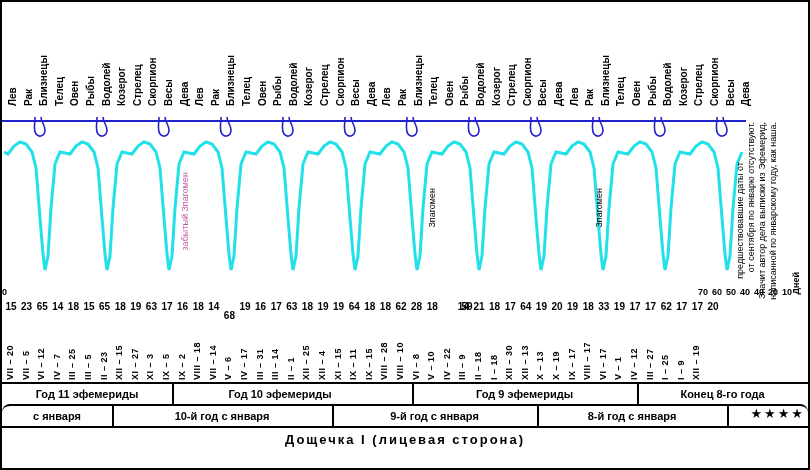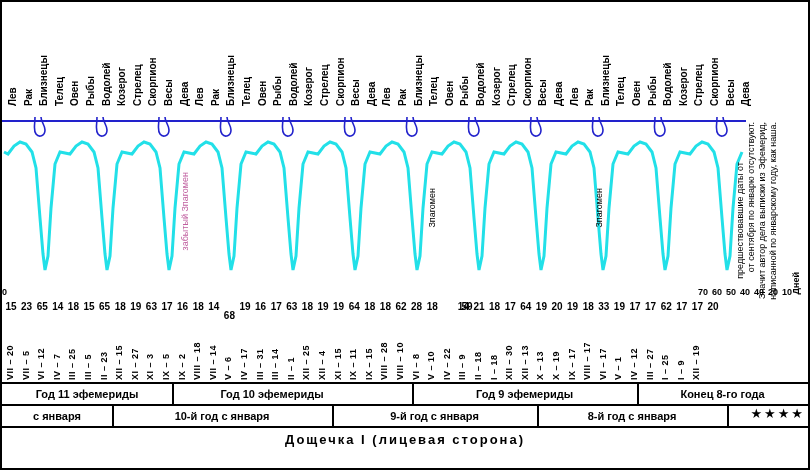--- a/index.html
+++ b/index.html
@@ -71,21 +71,21 @@
   .band{position:absolute;left:0;box-sizing:border-box;border-top:2px solid #000;width:806px;}
   .band .cell{
     position:absolute;top:0;height:100%;
     display:flex;align-items:center;justify-content:center;
     font-size:11px;font-weight:bold;color:#000;
     box-sizing:border-box;
   }
   .vsep{position:absolute;top:0;height:100%;width:0;border-left:2px solid #000;}
 
   .band1{top:380px;height:22px;}
-  .band2{top:402px;height:22px;}
+  .band2{top:402px;height:22px;border-radius:8px;}
   .band3{top:424px;height:24px;}
   .band3 .cell{font-size:13px;letter-spacing:2px;}
 
   .stars{position:absolute;right:3px;top:404px;font-size:13px;letter-spacing:2px;color:#000;}
 </style>
 </head>
 <body>
 
 <div id="root">
 
@@ -320,21 +320,21 @@
       <div class="dayscale" style="left: 724px; top: 285px;">50</div>
       <div class="dayscale" style="left: 738px; top: 285px;">40</div>
       <div class="dayscale" style="left: 752px; top: 285px;">40</div>
       <div class="dayscale" style="left: 766px; top: 285px;">20</div>
       <div class="dayscale" style="left: 780px; top: 285px;">10</div>
       <div class="dayscale" style="top: 285px;">0</div>
     </div>
 
   <div class="band band1" id="band1">
       <div class="cell" style="left: 0px; width: 170px;">Год 11 эфемериды</div>
-      <div class="cell" style="left: 172px; width: 196px;">Год 10 эфемериды</div>
+      <div class="cell" style="left: 180px; width: 196px;">Год 10 эфемериды</div>
       <div class="vsep" style="left: 170px;"></div>
       <div class="cell" style="left: 410px; width: 225px;">Год  9  эфемериды</div>
       <div class="vsep" style="left: 410px;"></div>
       <div class="cell" style="left: 635px; width: 171px;">Конец 8-го года</div>
       <div class="vsep" style="left: 635px;"></div>
     </div>
 
   <div class="band band2" id="band2">
       <div class="cell" style="left: 0px; width: 110px;">с января</div>
       <div class="cell" style="left: 110px; width: 220px;">10-й год с января</div>

